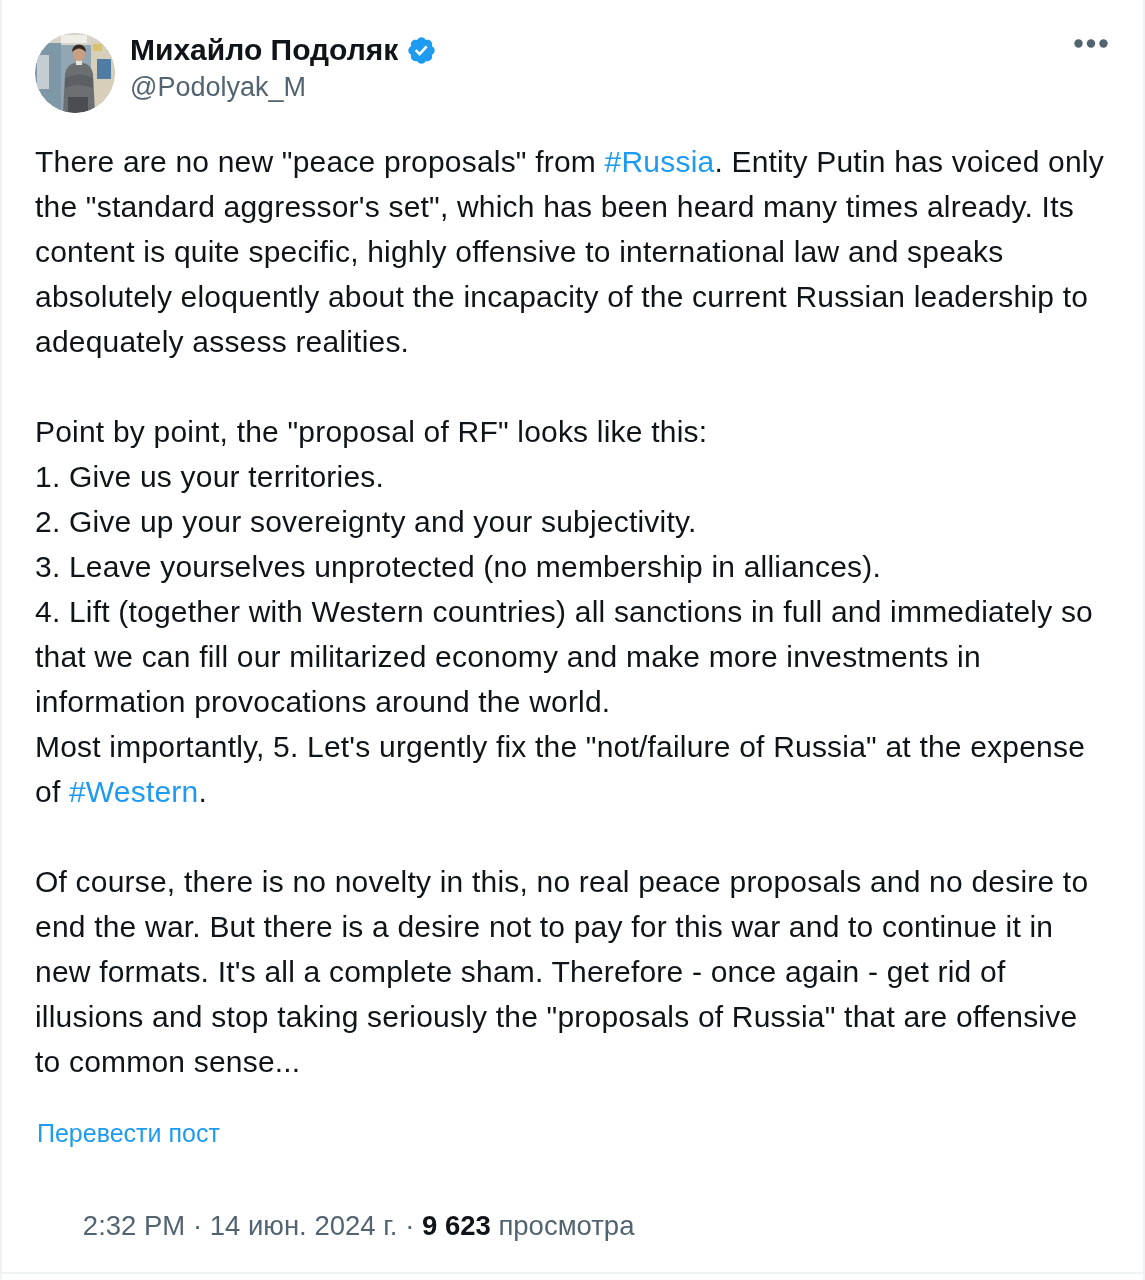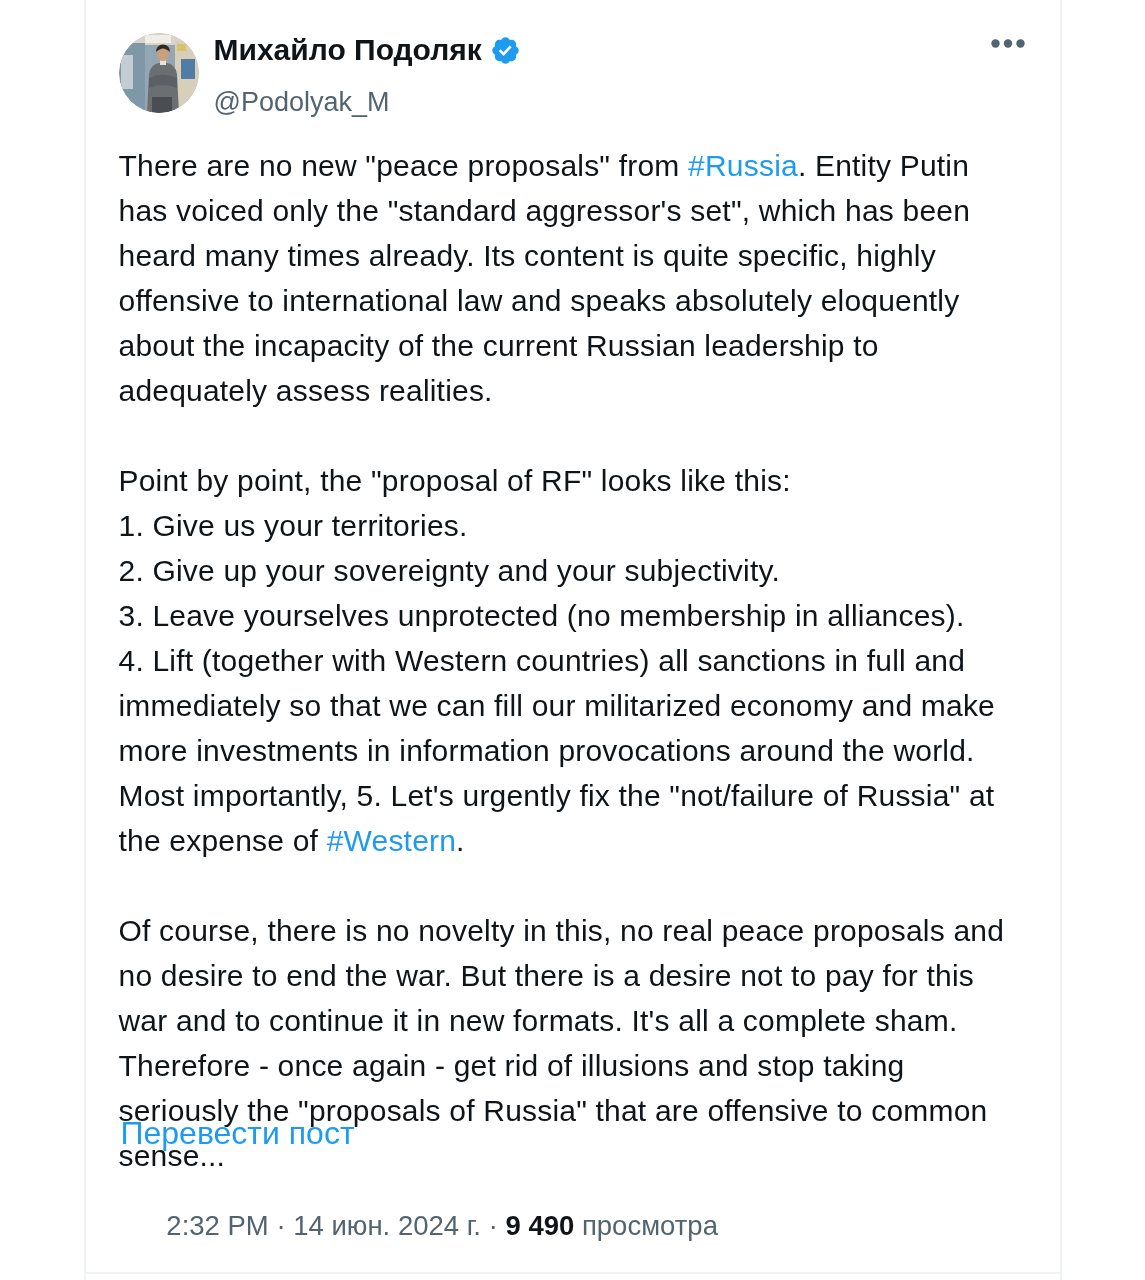--- a/index.html
+++ b/index.html
@@ -3,21 +3,21 @@
 <meta charset="utf-8">
 <style>
   html, body { margin: 0; padding: 0; background: #ffffff; }
   body {
     font-family: "Liberation Sans", "DejaVu Sans", sans-serif;
     color: #0f1419;
     -webkit-font-smoothing: antialiased;
   }
   .column {
     position: relative;
-    width: 978px;
+    width: 1145px;
     height: 1280px;
     margin: 0 auto;
     background: #ffffff;
     border-left: 2px solid #eff3f4;
     border-right: 2px solid #eff3f4;
     box-sizing: border-box;
     overflow: hidden;
   }
   .inner { padding: 33px 33px 0 33px; }
 
@@ -31,21 +31,21 @@
   .author { margin-left: 15px; flex: 1 1 auto; min-width: 0; }
   .name-row { display: flex; align-items: center; gap: 8px; }
   .display-name {
     font-weight: bold; font-size: 30px; line-height: 34px;
     color: #0f1419; text-decoration: none; cursor: pointer;
   }
   .badge { display: inline-flex; cursor: pointer; }
   .badge svg { width: 31px; height: 31px; display: block; }
   .handle {
     font-size: 27px; line-height: 30px; color: #536471;
-    margin-top: 20px; text-decoration: none; display: inline-block; cursor: pointer;
+    margin-top: 5px; text-decoration: none; display: inline-block; cursor: pointer;
   }
   .more-btn {
     background: none; border: none; padding: 6px 2px 0 0;
     margin: 0; cursor: pointer; flex: none;
   }
   .more-btn svg { display: block; }
 
   
   .tweet-text {
     margin-top: 26px;
@@ -62,21 +62,21 @@
   .footer { position: absolute; left: 35px; right: 35px; top: 1097px; }
   .deepl-row { display: flex; align-items: center; gap: 11px; }
   .deepl-link {
     font-size: 24px; line-height: 30px;
     color: #1c64b6; text-decoration: underline; cursor: pointer;
   }
   .deepl-badge { display: inline-flex; }
   .deepl-badge svg { width: 31px; height: 31px; display: block; }
   .translate-post {
     display: inline-block; margin-top: 20px;
-    font-size: 32px; line-height: 32px;
+    font-size: 25px; line-height: 32px;
     color: #1d9bf0; text-decoration: none; cursor: pointer;
   }
   .meta {
     margin-top: 26px;
     font-size: 27.5px; line-height: 34px;
     color: #536471; white-space: pre-wrap;
   }
   .views { font-weight: bold; color: #0f1419; }
 
   .bottom-divider {
@@ -151,18 +151,18 @@
 
 Of course, there is no novelty in this, no real peace proposals and no desire to end the war. But there is a desire not to pay for this war and to continue it in new formats. It's all a complete sham. Therefore - once again - get rid of illusions and stop taking seriously the "proposals of Russia" that are offensive to common sense...</span></div>
   </div>
 
   <div class="footer">
 
 
     <a class="translate-post">Перевести пост</a>
 
     <div class="meta">
-      <span>2:32 PM · 14 июн. 2024 г. · </span><span class="views">9 490</span><span> просмотра</span>
+      <span>2:32 PM · 14 июн. 2024 г. · </span><span class="views">9 623</span><span> просмотра</span>
     </div>
   </div>
 
   <div class="bottom-divider"></div>
 </div>
 
 </body></html>

